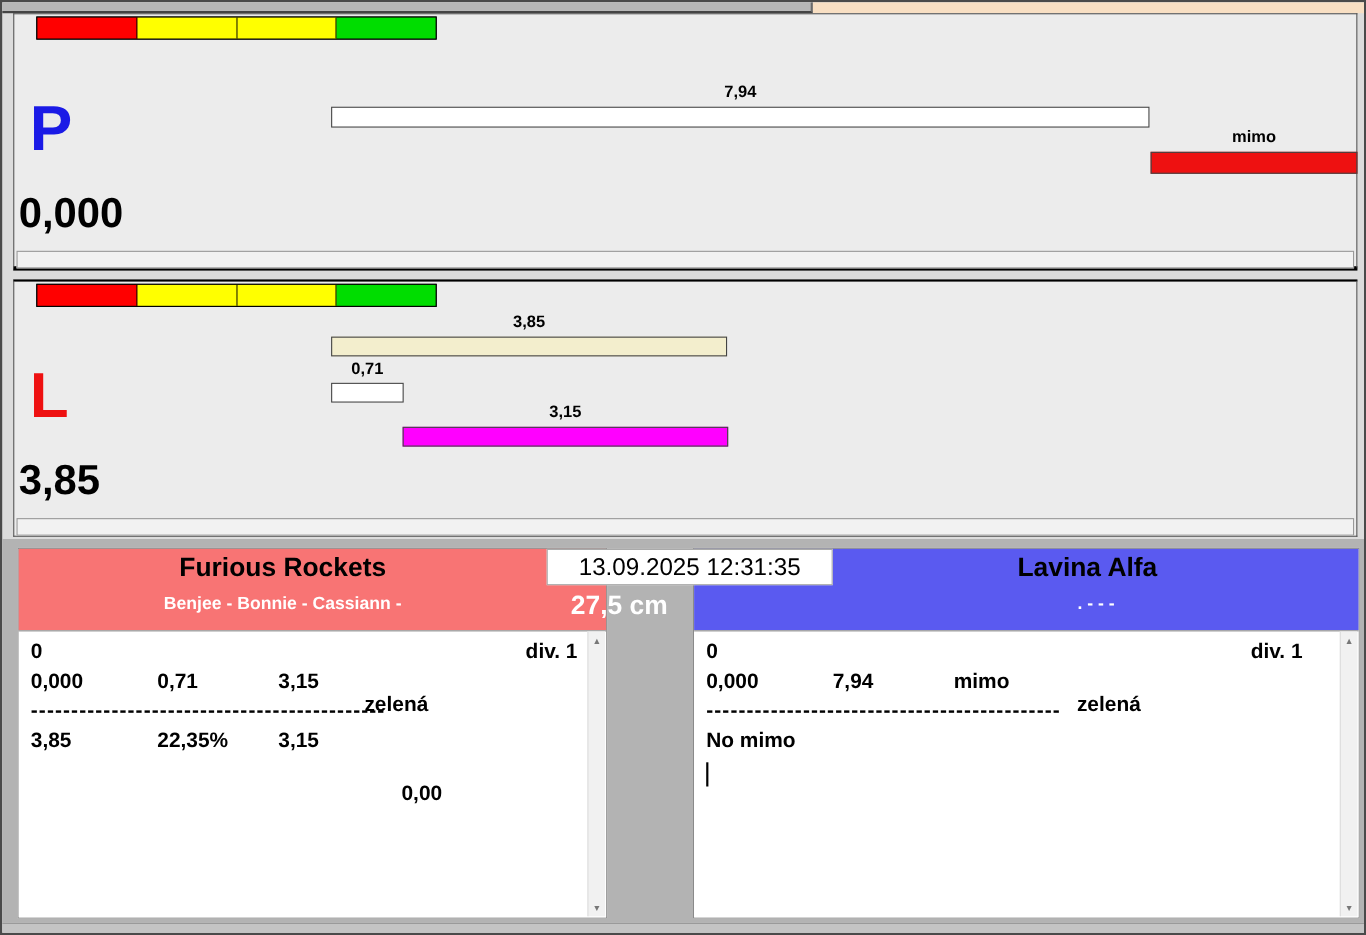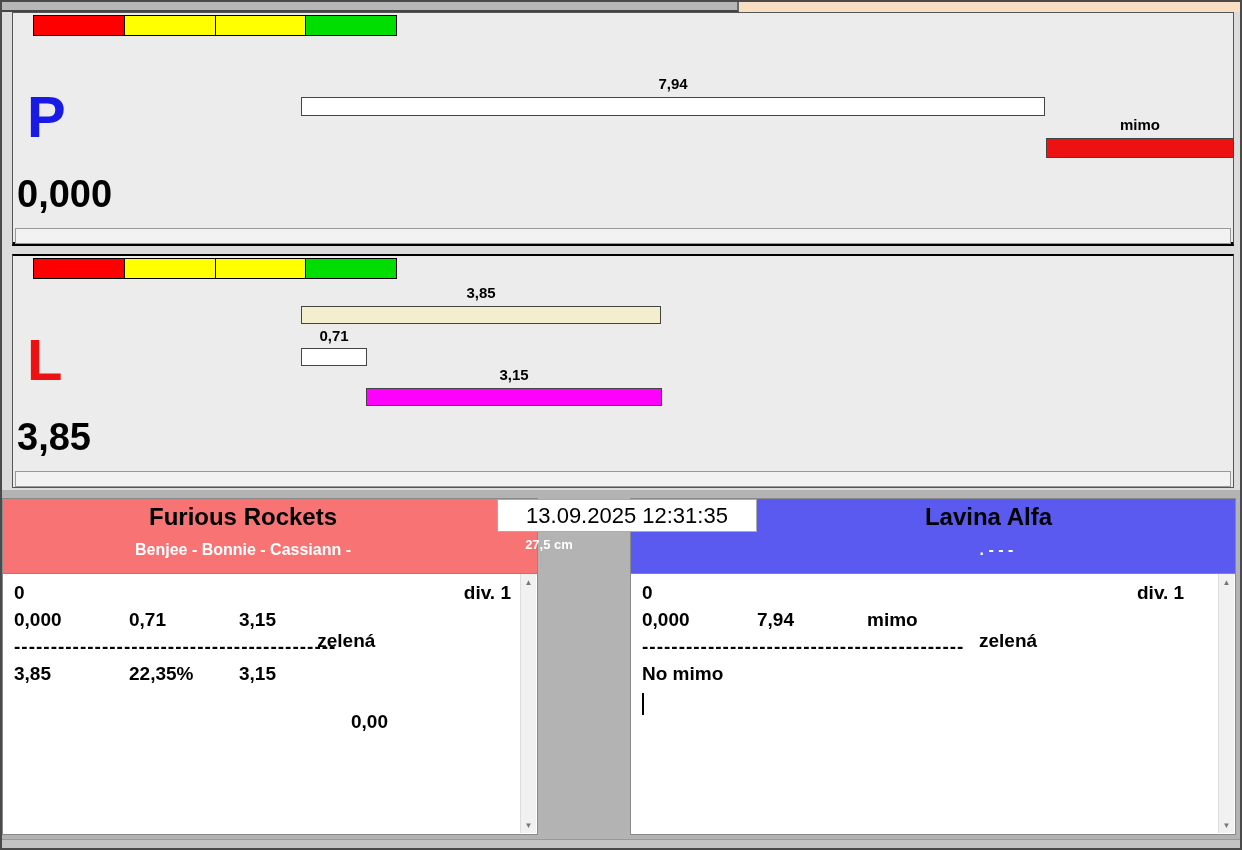--- a/index.html
+++ b/index.html
@@ -48,34 +48,34 @@
   .letter { position:absolute; left:14px; top:72px; font-size:58px; font-weight:bold; line-height:1.1; }
   .letter-p { color:#1a1ae6; }
   .letter-l { color:#ee1111; }
   .big-value { position:absolute; left:4px; top:160px; font-size:38px; font-weight:bold; color:#000; }
   .bottom-strip { position:absolute; left:2px; top:215px; width:1216px; height:16px;
     background:#f2f2f2; border:1px solid #999; }
 
   
   .score-area { position:absolute; left:0; top:488px; width:100%; height:349px; background:#b3b3b3; }
   .team-panel { position:absolute; top:8px; height:337px; background:#ffffff; border:1px solid #8a8a8a; }
-  .team-left  { left:0;  width:536px; }
+  .team-left  { left:14px;  width:536px; }
   .team-right { left:628px; width:606px; }
   .team-header { position:absolute; left:0; top:0; right:0; height:74px; }
   .team-left  .team-header { background:#f87474; }
   .team-right .team-header { background:#5a5af0; }
 
   .team-title { position:absolute; top:4px; font-size:24px; font-weight:bold; color:#000; text-align:center; }
   .team-left  .team-title { left:0; width:480px; }
   .team-right .team-title { left:127px; right:16px; }
   .team-players { position:absolute; top:42px; font-size:16px; font-weight:bold; color:#fff; text-align:center; }
   .team-left  .team-players { left:0; width:480px; }
   .team-right .team-players { left:127px; right:0; }
   .distance { position:absolute; left:481px; top:38px; width:130px; text-align:center;
-    font-size:13px; font-weight:bold; color:#fff; }
+    font-size:24px; font-weight:bold; color:#fff; }
 
   .datetime-box { position:absolute; left:495px; top:9px; width:260px; height:33px;
     background:#ffffff; border:1px solid #aaa; text-align:center; line-height:31px;
     font-size:22px; color:#000; z-index:5; }
 
   .team-text { position:absolute; left:0; top:74px; right:0; bottom:0; background:#ffffff;
     border-top:1px solid #888; padding:8px 26px 0 11px; overflow:hidden; }
   .log-row { display:flex; height:27px; font-size:19px; font-weight:bold; color:#000; white-space:nowrap; }
   .cell { display:block; overflow:visible; }
   .c0 { width:115px; } .c1 { width:110px; } .c2 { width:112px; } .c3 { width:114px;margin-top:48px; } .c4 { flex:1;margin-left:44px; }

